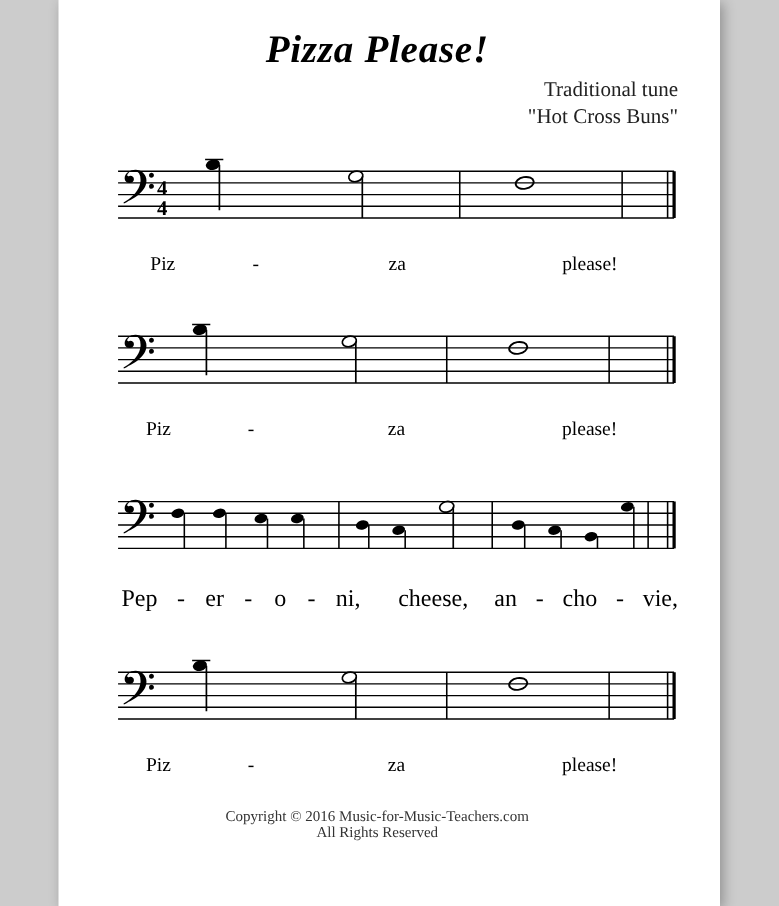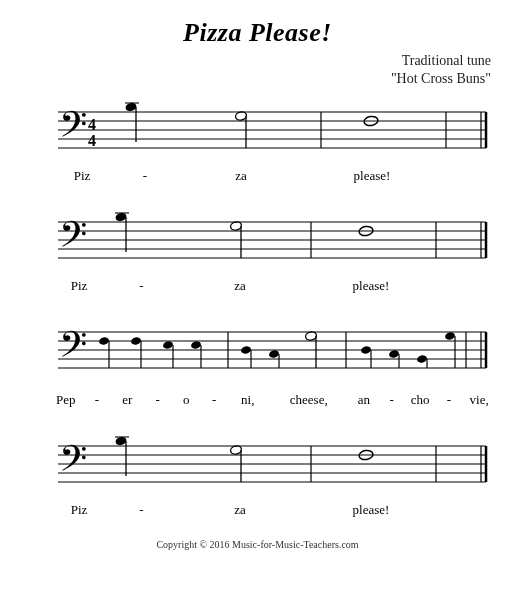--- a/index.html
+++ b/index.html
@@ -6,23 +6,23 @@
     body {
       background: #ccc;
       display: flex;
       justify-content: center;
       align-items: center;
       min-height: 100vh;
       font-family: 'Times New Roman', Times, serif;
     }
     .page {
       background: white;
-      width: 519px;
+      width: 441px;
       min-height: 604px;
-      padding: 18px 28px 14px 24px;
+      padding: 18px 28px 14px 12px;
       position: relative;
       box-shadow: 2px 2px 8px rgba(0,0,0,0.3);
     }
     .title {
       text-align: center;
       font-size: 26px;
       font-weight: bold;
       font-style: italic;
       margin-bottom: 4px;
       letter-spacing: 0.5px;
@@ -203,21 +203,21 @@
 
         <ellipse cx="424" cy="22" rx="5" ry="3.5" fill="#000" transform="rotate(-15,424,22)"></ellipse>
         <line x1="429" y1="22" x2="429" y2="54" stroke="#000" stroke-width="1.2"></line>
 
         <line x1="440" y1="18" x2="440" y2="54" stroke="#000" stroke-width="1.2"></line>
 
         <line x1="455" y1="18" x2="455" y2="54" stroke="#000" stroke-width="1.2"></line>
         <line x1="460" y1="18" x2="460" y2="54" stroke="#000" stroke-width="2.5"></line>
       </svg>
     </div>
-    <div class="lyric-row" style="font-size:13px; padding-left:30px; gap:10px; height:20px">
+    <div class="lyric-row" style="font-size:16px; padding-left:30px; gap:10px; height:20px">
       <span class="lyric-cell" style="width:28px">Pep</span>
       <span class="lyric-cell" style="width:22px">-</span>
       <span class="lyric-cell" style="width:26px">er</span>
       <span class="lyric-cell" style="width:22px">-</span>
       <span class="lyric-cell" style="width:22px">o</span>
       <span class="lyric-cell" style="width:20px">-</span>
       <span class="lyric-cell" style="width:36px">ni,</span>
       <span class="lyric-cell" style="width:8px"></span>
       <span class="lyric-cell" style="width:40px">cheese,</span>
       <span class="lyric-cell" style="width:8px"></span>
@@ -257,15 +257,16 @@
     <div class="lyric-row">
       <span class="lyric-cell" style="width:38px">Piz</span>
       <span class="lyric-cell" style="width:55px">-</span>
       <span class="lyric-cell" style="width:110px">za</span>
       <span class="lyric-cell" style="width:120px">please!</span>
     </div>
   </div>
 
   <div class="copyright">
     <div>Copyright © 2016  Music-for-Music-Teachers.com</div>
+    <div>All Rights Reserved</div>
   </div>
 
 </div>
 
 </body></html>

